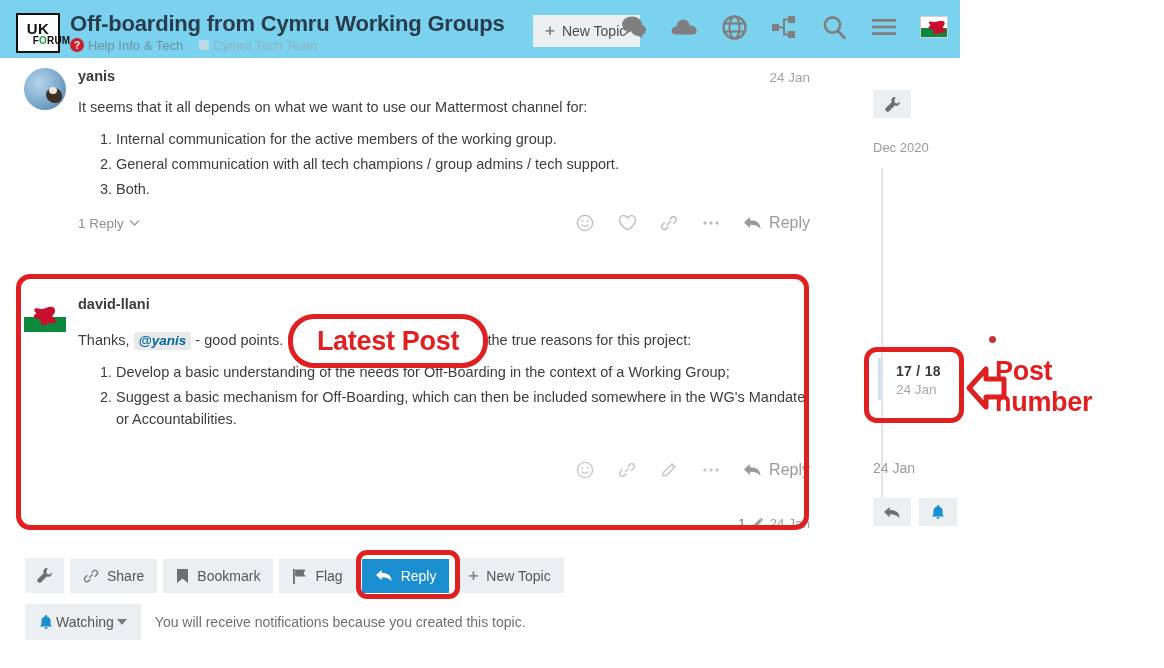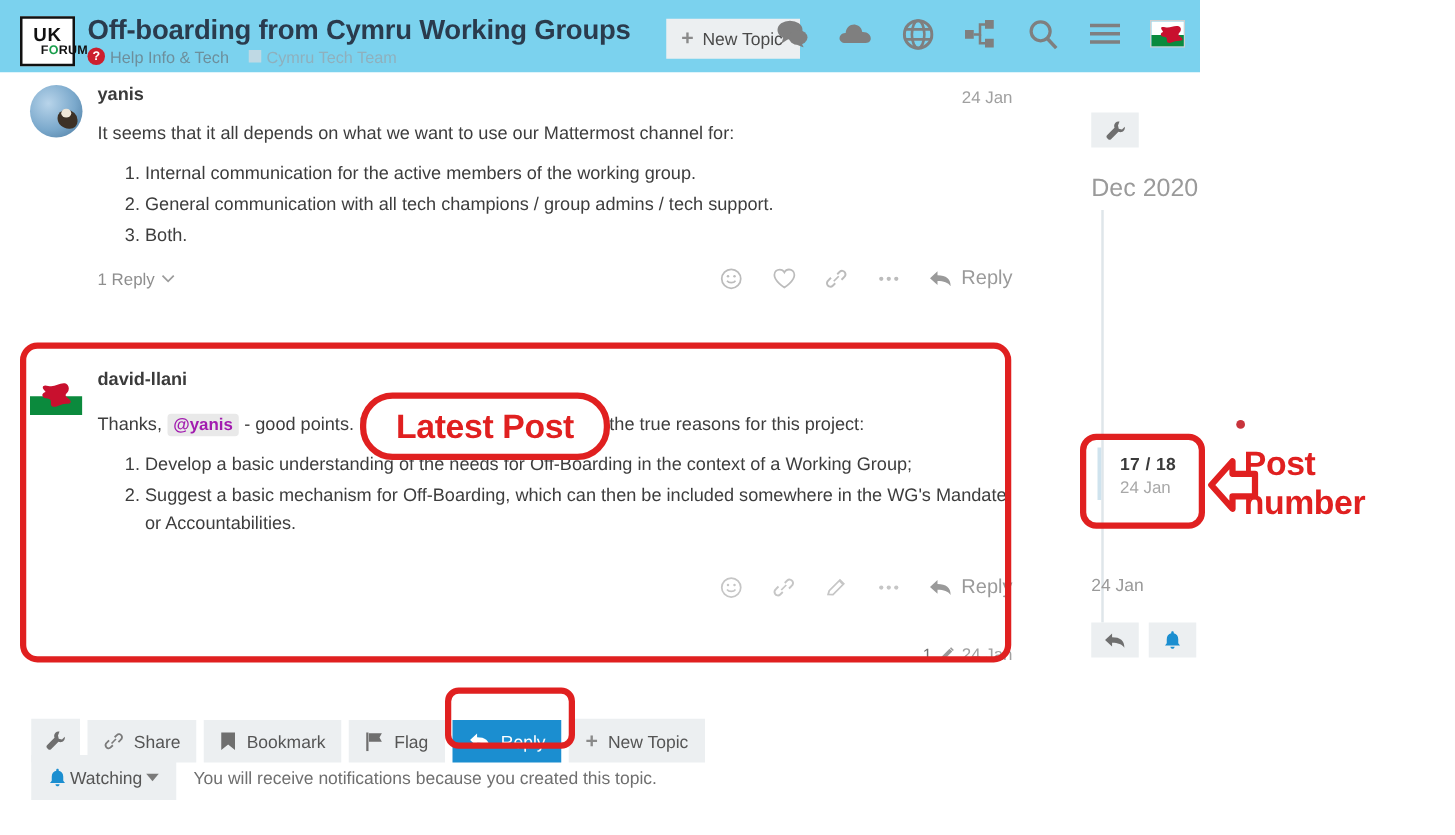--- a/index.html
+++ b/index.html
@@ -85,42 +85,42 @@
   }
   .avatar-flag { width: 42px; height: 30px; margin-top: 6px; position: relative; overflow: hidden; }
 
   .post-main { flex: 1 1 auto; min-width: 0; padding-left: 8px; }
   .pname { font-size: 14.5px; font-weight: bold; color: #3b3b3b; }
   .pmeta { position: absolute; right: 30px; top: 12px; font-size: 13.5px; color: #a0a0a0; display: flex; align-items: center; gap: 5px; }
   .pmeta .editcount { color: #6f6f6f; font-size: 13px; }
   .ptext { font-size: 14.5px; color: #3d3d3d; margin-top: 13px; line-height: 1.45; }
   .ptext ol { margin: 11px 0 0 0; padding-left: 38px; }
   .ptext ol li { margin-bottom: 3px; line-height: 1.5; }
-  .mention { background: #e9e9e9; color: #a21caf; font-weight: bold; font-size: 13.5px; padding: 1px 5px 2px; border-radius: 3px; }
+  .mention { background: #e9e9e9; color: #0369a1; font-weight: bold; font-size: 13.5px; padding: 1px 5px 2px; border-radius: 3px; font-style: italic; }
 
   .post-actions { display: flex; margin-top: 13px; }
   .replies-toggle { font-size: 13.5px; color: #8e8e8e; display: flex; align-items: center; gap: 5px; cursor: pointer; }
   .act-right { margin-left: auto; display: flex; align-items: center; gap: 22px; }
   .act-ic { width: 20px; height: 20px; display: flex; align-items: center; justify-content: center; color: #b9b9b9; cursor: pointer; }
   .act-reply { display: flex; align-items: center; gap: 7px; color: #9a9a9a; font-size: 16px; cursor: pointer; }
 
   
   .latest-box {
     position: absolute; left: 16px; top: 216px; width: 793px; height: 256px;
     border: 5px solid #e02020; border-radius: 14px; pointer-events: none;
   }
   .latest-label {
     position: absolute; left: 288px; top: 256px; width: 200px; height: 54px;
     border: 5px solid #e02020; border-radius: 26px; background: #fff;
     display: flex; align-items: center; justify-content: center;
     font-size: 27px; font-weight: bold; color: #e02020; letter-spacing: -.3px;
   }
 
   
-  .toolbar { position: absolute; left: 25px; top: 517px; display: flex; align-items: center; gap: 6px; }
+  .toolbar { position: absolute; left: 25px; top: 500px; display: flex; align-items: center; gap: 6px; }
   .tb-btn {
     background: #eceff1; border: none; color: #555; font-size: 14px;
     padding: 9px 13px; display: flex; align-items: center; gap: 8px; cursor: pointer;
     font-family: "Liberation Sans", sans-serif;
   }
   .tb-btn.icononly { padding: 9px 11px; }
   .tb-btn.primary { background: #1b8ed0; color: #fff; }
   .tb-btn.primary svg { fill: #fff; }
   .reply-hl {
     position: absolute; left: 356px; top: 492px; width: 104px; height: 49px;
@@ -135,21 +135,21 @@
   }
   .watch-note { font-size: 14px; color: #6f6f6f; }
   .caret-d { width: 0; height: 0; border-left: 5px solid transparent; border-right: 5px solid transparent; border-top: 6px solid #7a7a7a; }
 
   
   .timeline { position: absolute; left: 862px; top: 0; width: 300px; height: 610px; }
   .tl-wrench {
     position: absolute; left: 11px; top: 32px; width: 38px; height: 28px;
     background: #eceff1; display: flex; align-items: center; justify-content: center; cursor: pointer;
   }
-  .tl-month { position: absolute; left: 11px; top: 82px; font-size: 20px; color: #9a9a9a; }
+  .tl-month { position: absolute; left: 11px; top: 82px; font-size: 13px; color: #9a9a9a; }
   .tl-line { position: absolute; left: 19px; top: 110px; width: 2px; height: 330px; background: #dfe6ea; }
   .tl-dot { position: absolute; left: 127px; top: 278px; width: 7px; height: 7px; border-radius: 50%; background: #c8343c; }
   .tl-entry { position: absolute; left: 16px; top: 305px; padding-left: 18px; }
   .tl-entry .num { font-size: 14px; font-weight: bold; color: #3b3b3b; letter-spacing: .3px; }
   .tl-entry .dt { font-size: 13.5px; color: #a8a8a8; margin-top: 3px; }
   .tl-entry-bar { position: absolute; left: 16px; top: 300px; width: 3px; height: 42px; background: #cfe3ee; }
   .postnum-box {
     position: absolute; left: 2px; top: 289px; width: 100px; height: 76px;
     border: 5px solid #e02020; border-radius: 13px; pointer-events: none;
   }

